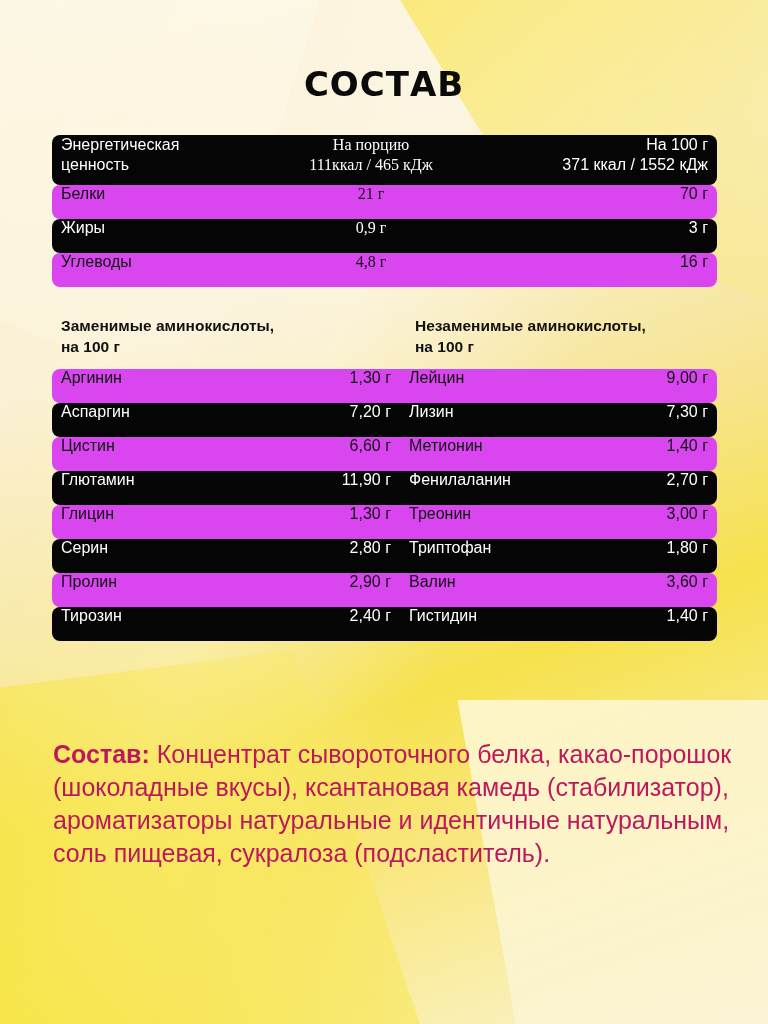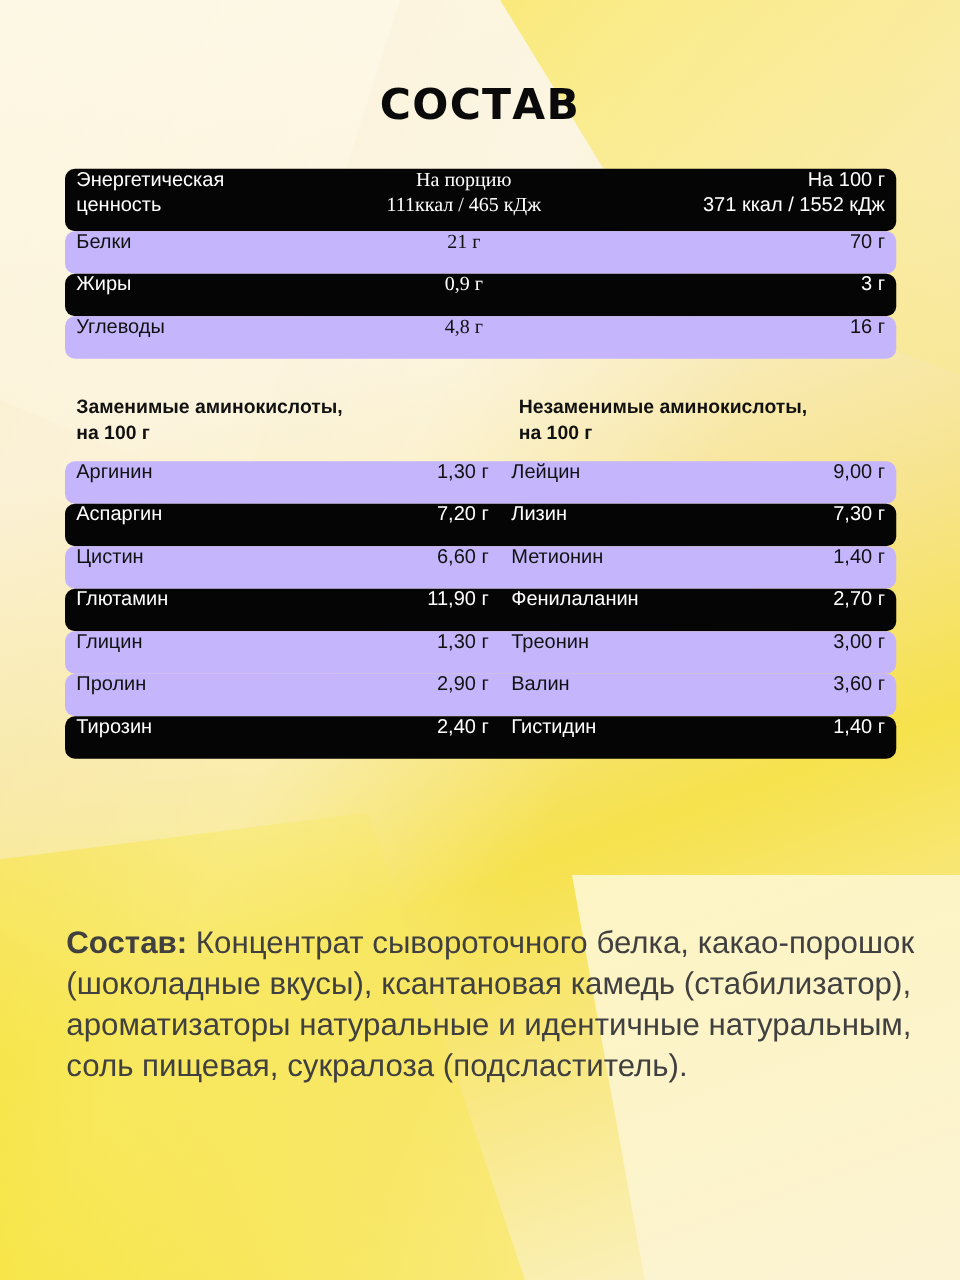--- a/index.html
+++ b/index.html
@@ -22,21 +22,21 @@
     font-family:"DejaVu Sans", sans-serif; font-weight:bold; font-size:34px; letter-spacing:1px;
     color:#0a0a0a;
   }
 
   .table { position:absolute; left:52px; width:665px; }
   .row {
     display:flex; align-items:flex-start; border-radius:8px;
     font-size:16px; box-sizing:border-box; padding:0 9px;
   }
   .row.dark { background:#050505; color:#fff; }
-  .row.light { background:#c4b5fd; color:#111; }
+  .row.light { background:#d946ef; color:#111; }
 
   
   .nut { top:135px; }
   .nut .row { height:34px; }
   .nut .row.header { height:50px; }
   .nut .c1 { width:210px; }
   .nut .c2 { width:200px; text-align:center;font-family:Liberation Serif, serif; }
   .nut .c3 { flex:1; text-align:right; }
   .nut .line { display:block; line-height:20px; }
 
@@ -46,21 +46,21 @@
 
   .amino { top:369px; }
   .amino .row { height:34px; }
   .amino .n1 { width:230px; }
   .amino .v1 { width:100px; text-align:right; }
   .amino .n2 { width:170px; padding-left:18px; }
   .amino .v2 { flex:1; text-align:right; }
 
   .composition {
     position:absolute; left:53px; top:738px; width:680px;
-    font-size:25px; line-height:33px; color:#404040;
+    font-size:25px; line-height:33px; color:#be185d;
   }
   .composition b { font-weight:bold; }
 </style>
 </head>
 <body>
 
 <div class="bg-shape bg4"></div>
 <div class="bg-shape bg1"></div>
 <div class="bg-shape bg2"></div>
 <div class="bg-shape bg3"></div>
@@ -134,20 +134,26 @@
     <div class="v1">11,90 г</div>
     <div class="n2">Фенилаланин</div>
     <div class="v2">2,70 г</div>
   </div>
   <div class="row light">
     <div class="n1">Глицин</div>
     <div class="v1">1,30 г</div>
     <div class="n2">Треонин</div>
     <div class="v2">3,00 г</div>
   </div>
+  <div class="row dark">
+    <div class="n1">Серин</div>
+    <div class="v1">2,80 г</div>
+    <div class="n2">Триптофан</div>
+    <div class="v2">1,80 г</div>
+  </div>
   <div class="row light">
     <div class="n1">Пролин</div>
     <div class="v1">2,90 г</div>
     <div class="n2">Валин</div>
     <div class="v2">3,60 г</div>
   </div>
   <div class="row dark">
     <div class="n1">Тирозин</div>
     <div class="v1">2,40 г</div>
     <div class="n2">Гистидин</div>

